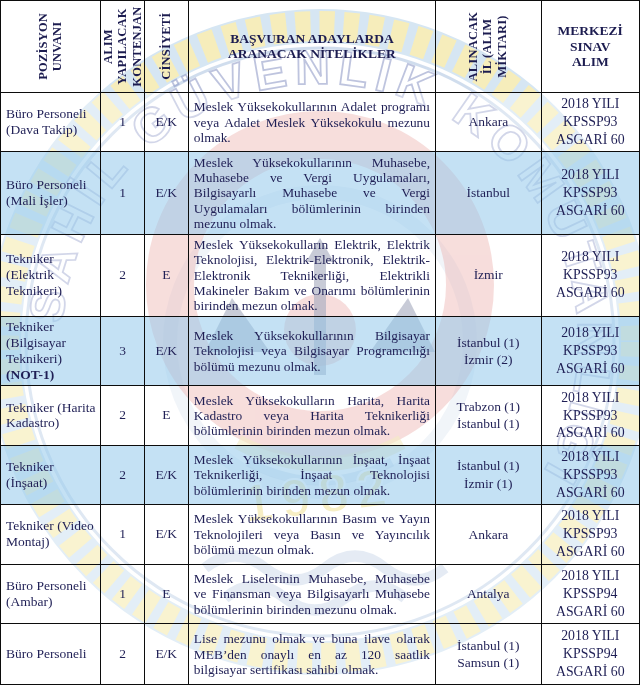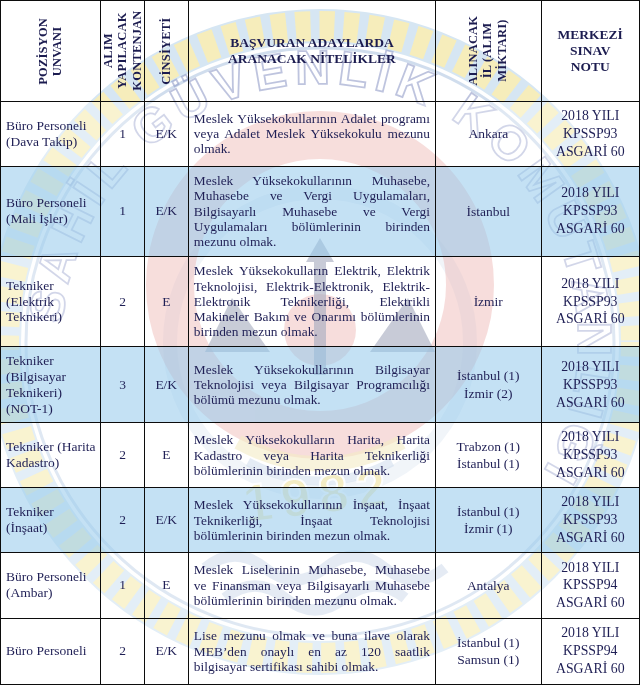--- a/index.html
+++ b/index.html
@@ -44,21 +44,21 @@
     flex-shrink:0;
     white-space:pre-line;
     text-align:center;
     font-size:12.5px;
     line-height:1.15;
     letter-spacing:0.2px;
   }
   .htext{white-space:pre-line;text-align:center;}
 
   td.pos{font-size:13.5px;line-height:1.18;text-align:left;}
-  td.pos .note{font-weight:normal;display:block;}
+  td.pos .note{font-weight:bold;display:block;}
   td.num, td.gen{text-align:center;font-size:13.5px;}
   td.qual{font-size:13.4px;line-height:1.14;text-align:justify;text-align-last:left;}
   td.city{text-align:center;font-size:13.5px;line-height:1.3;white-space:pre-line;margin-top:36px;}
   td.exam{text-align:center;font-size:13.8px;line-height:1.3;white-space:pre-line;}
 </style>
 </head>
 <body>
 
 <div class="page">
 
@@ -136,21 +136,21 @@
       <th>
             <div class="hwrap">
               <div class="vtext">ALINACAK
 İL (ALIM
 MİKTARI)</div>
             </div>
           </th>
       <th>
             <div class="htext">MERKEZİ
 SINAV
-NOTU</div>
+ALIM</div>
           </th>
     </tr>
 
     <tr class="r1 row-white">
       <td class="pos"><span>Büro Personeli (Dava Takip)</span><span class="note"></span></td>
       <td class="num">1</td>
       <td class="gen">E/K</td>
       <td class="qual">Meslek Yüksekokullarının Adalet programı veya Adalet Meslek Yüksekokulu mezunu olmak.</td>
       <td class="city">Ankara</td>
       <td class="exam">2018 YILI
@@ -209,20 +209,30 @@
       <td class="num">2</td>
       <td class="gen">E/K</td>
       <td class="qual">Meslek Yüksekokullarının İnşaat, İnşaat Teknikerliği, İnşaat Teknolojisi bölümlerinin birinden mezun olmak.</td>
       <td class="city">İstanbul (1)
 İzmir (1)</td>
       <td class="exam">2018 YILI
 KPSSP93
 ASGARİ 60</td>
     </tr>
 
+    <tr class="r7 row-white">
+      <td class="pos"><span>Tekniker (Video Montaj)</span><span class="note"></span></td>
+      <td class="num">1</td>
+      <td class="gen">E/K</td>
+      <td class="qual">Meslek Yüksekokullarının Basım ve Yayın Teknolojileri veya Basın ve Yayıncılık bölümü mezun olmak.</td>
+      <td class="city">Ankara</td>
+      <td class="exam">2018 YILI
+KPSSP93
+ASGARİ 60</td>
+    </tr>
 
     <tr class="r8 row-white">
       <td class="pos"><span>Büro Personeli (Ambar)</span><span class="note"></span></td>
       <td class="num">1</td>
       <td class="gen">E</td>
       <td class="qual">Meslek Liselerinin Muhasebe, Muhasebe ve Finansman veya Bilgisayarlı Muhasebe bölümlerinin birinden mezunu olmak.</td>
       <td class="city">Antalya</td>
       <td class="exam">2018 YILI
 KPSSP94
 ASGARİ 60</td>

